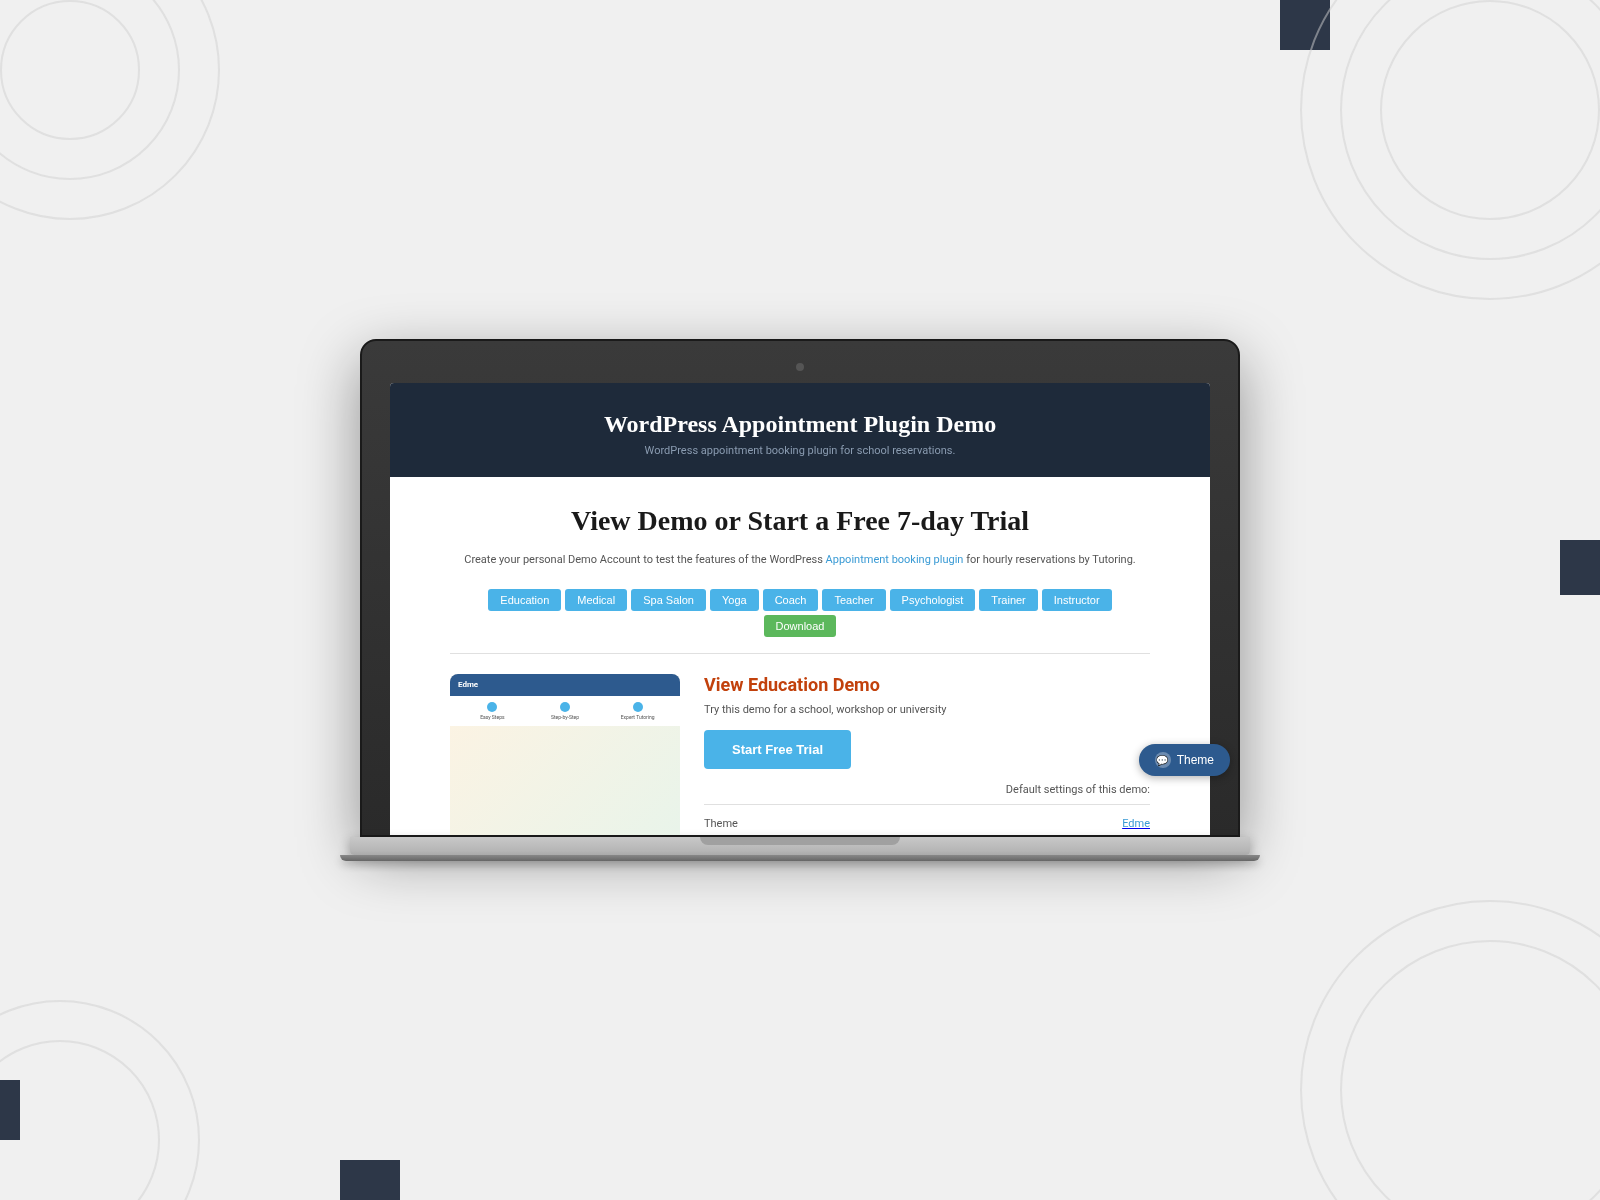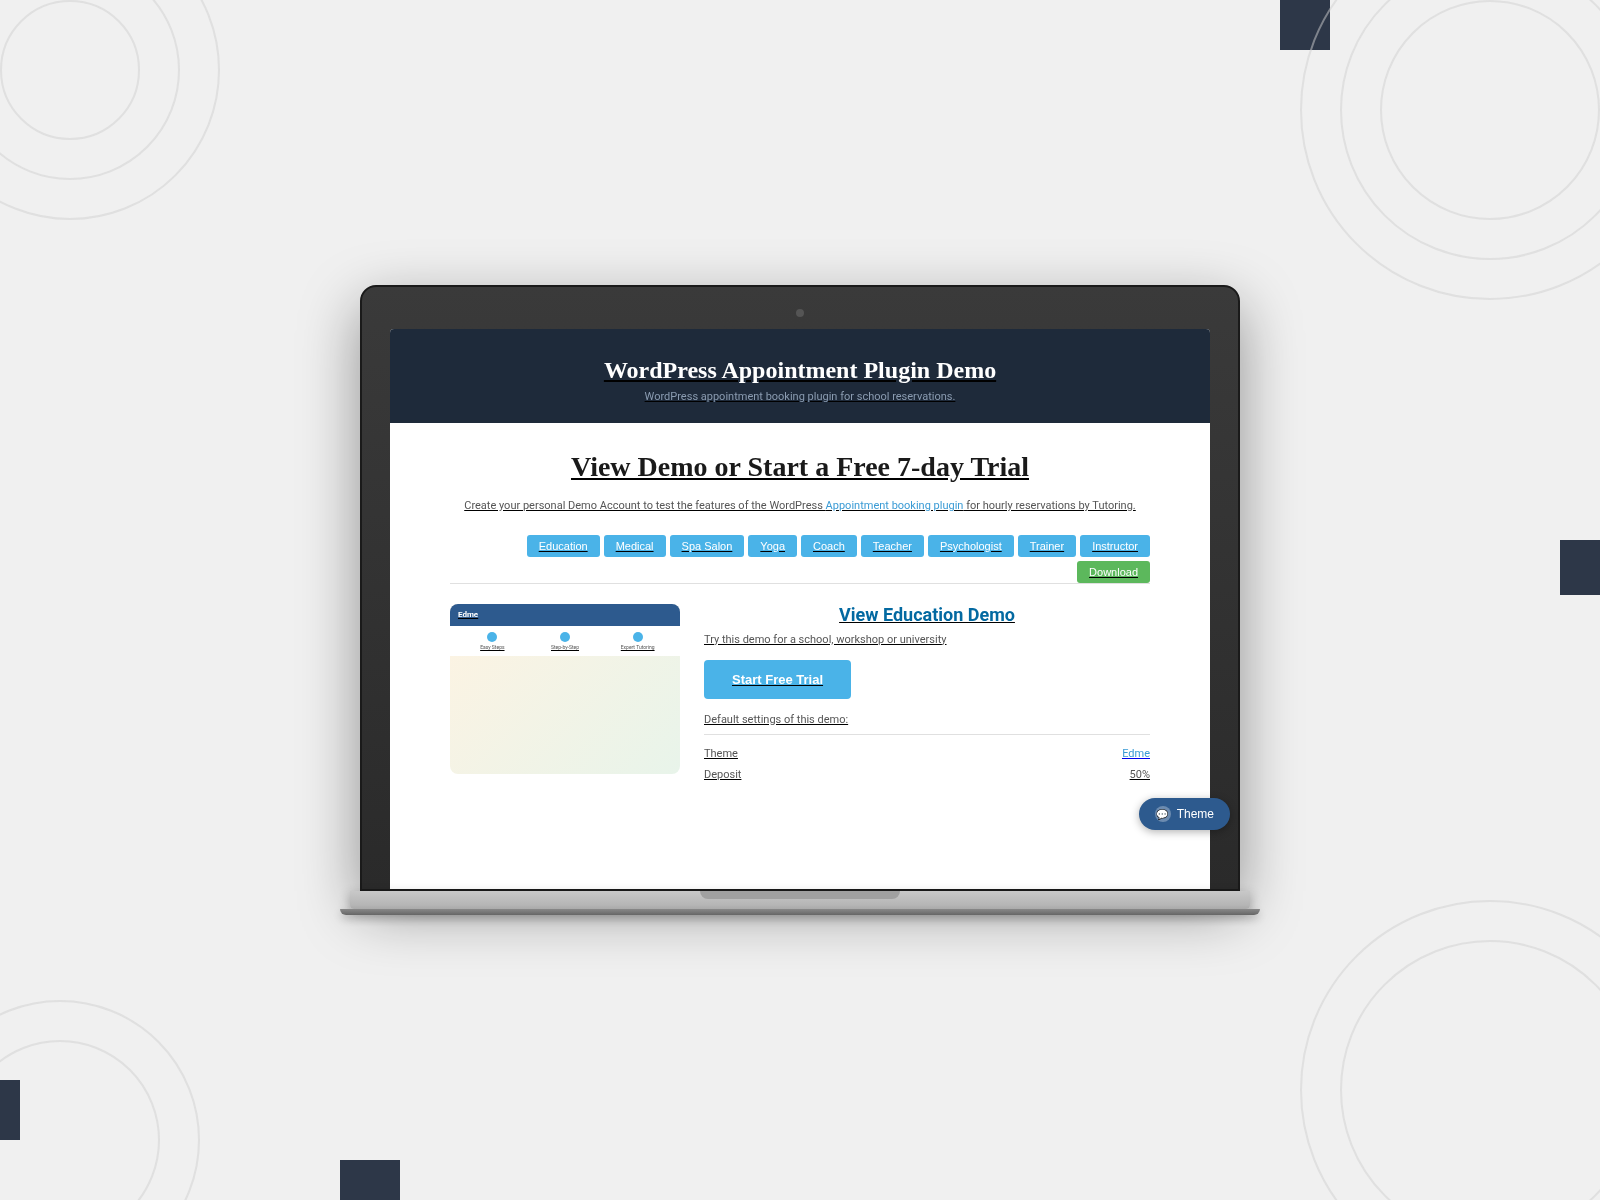--- a/index.html
+++ b/index.html
@@ -101,22 +101,21 @@
       height: 8px;
       background: #555;
       border-radius: 50%;
     }
 
     .laptop-screen {
       background: white;
       border-radius: 4px 4px 0 0;
       overflow: hidden;
       width: 100%;
-      height: 560px;
-      text-decoration: underline;
+      height: 452px;
     }
 
     
     .screen-header {
       background: #1e2a3a;
       padding: 28px 20px 20px;
       text-align: center;
     }
     .screen-header-title {
       color: white;
@@ -151,24 +150,24 @@
       line-height: 1.6;
       margin-bottom: 20px;
     }
     .screen-description a {
       color: #3a9bd5;
       text-decoration: none;
     }
 
     .tabs-row {
       display: flex;
-      justify-content: flex-end;
+      justify-content: center;
       gap: 4px;
       flex-wrap: wrap;
-      margin-bottom: 0;
+      margin-bottom: 16px;
     }
 
     .tab-btn {
       padding: 5px 12px;
       border: none;
       border-radius: 3px;
       font-size: 11px;
       cursor: pointer;
       font-weight: 500;
     }
@@ -316,25 +315,24 @@
       font-size: 5px;
       color: #555;
       text-align: center;
     }
 
     .demo-info {
       flex: 1;
     }
 
     .demo-info-title {
-      color: #0369a1;
+      color: #c2410c;
       font-size: 18px;
       font-weight: 700;
       margin-bottom: 8px;
-      text-align: center;
     }
 
     .demo-info-desc {
       color: #555;
       font-size: 11px;
       margin-bottom: 14px;
     }
 
     .start-trial-btn {
       background: #4ab3e8;
@@ -346,20 +344,21 @@
       font-weight: 600;
       cursor: pointer;
       margin-bottom: 14px;
       display: block;
     }
 
     .default-settings-label {
       font-size: 11px;
       color: #555;
       margin-bottom: 8px;
+      text-align: right;
     }
 
     .settings-divider {
       border: none;
       border-top: 1px solid #e0e0e0;
       margin-bottom: 8px;
     }
 
     .settings-row {
       display: flex;

